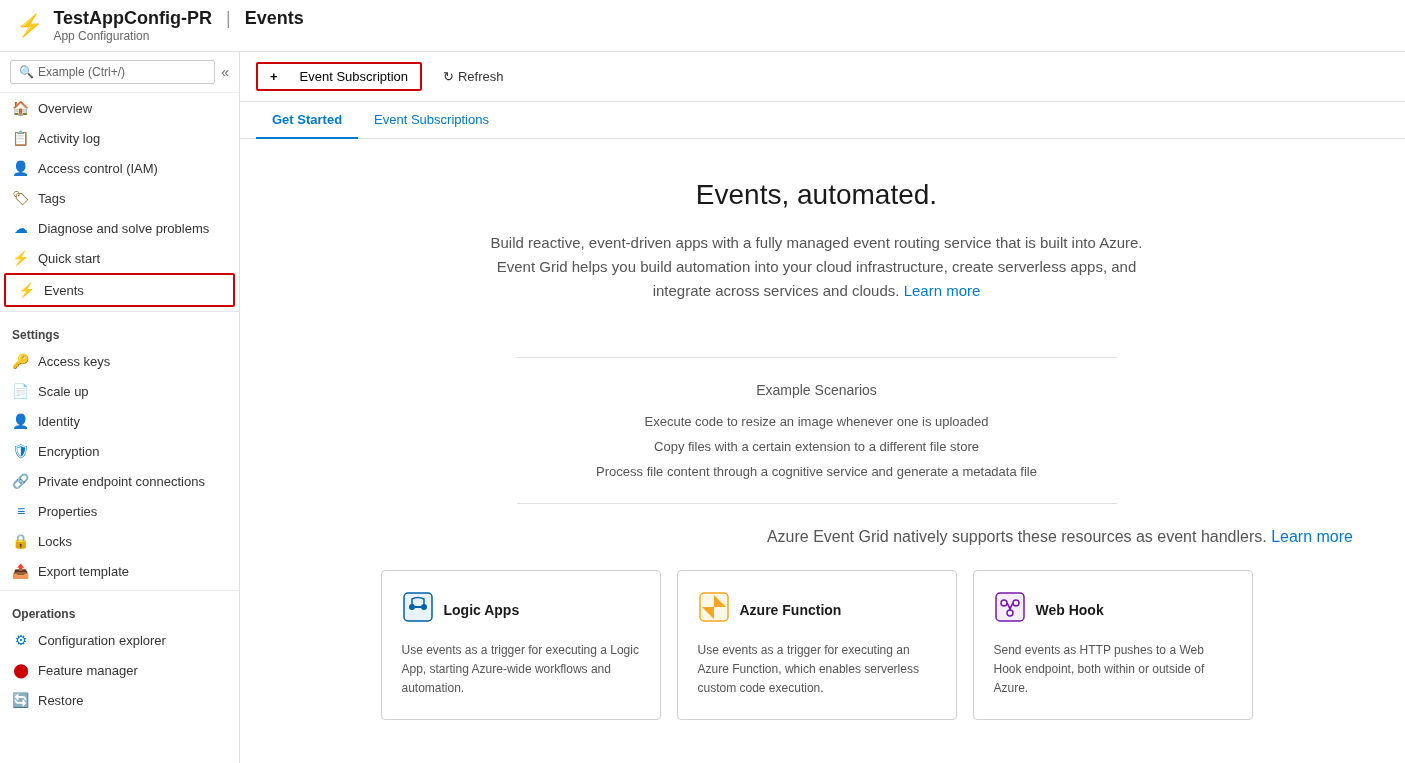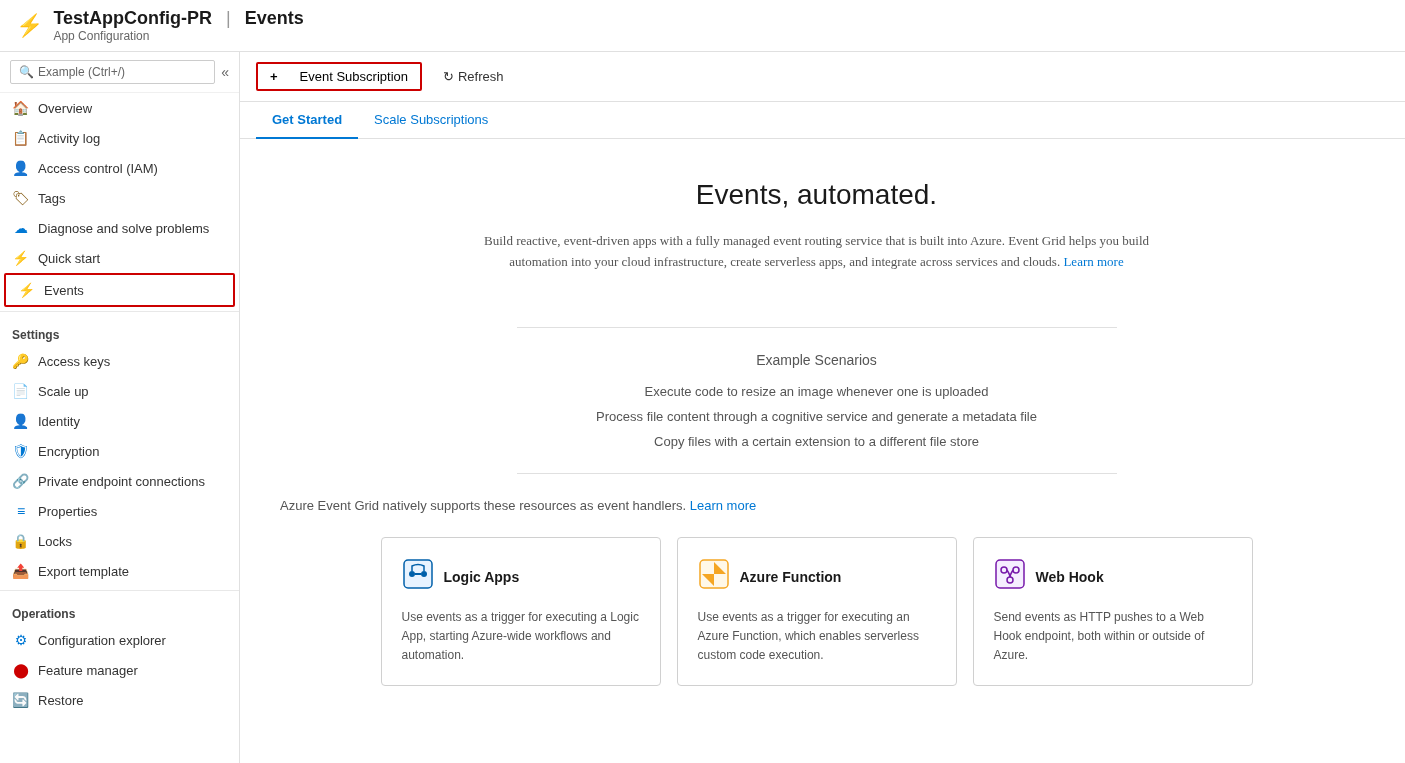--- a/index.html
+++ b/index.html
@@ -37,27 +37,27 @@
 
     
     .tabs { display: flex; border-bottom: 1px solid #e0e0e0; padding: 0 16px; flex-shrink: 0; }
     .tab { padding: 10px 16px; cursor: pointer; font-size: 13px; color: #666; border-bottom: 2px solid transparent; margin-bottom: -1px; }
     .tab.active { color: #0078d4; border-bottom: 2px solid #0078d4; font-weight: 600; }
 
     
     .get-started { flex: 1; overflow-y: auto; padding: 0 52px 40px 40px; }
     .hero-section { text-align: center; padding: 40px 100px 30px; }
     .hero-title { font-size: 28px; font-weight: 300; color: #1a1a1a; margin-bottom: 20px; }
-    .hero-desc { font-size: 13px; color: #555; line-height: 1.6; max-width: 680px; margin: 0 auto; font-family: Liberation Serif, serif; }
+    .hero-desc { font-size: 15px; color: #555; line-height: 1.6; max-width: 680px; margin: 0 auto; }
     .hero-desc a { color: #0078d4; text-decoration: none; }
     .divider-line { border: none; border-top: 1px solid #e0e0e0; margin: 24px auto; max-width: 600px; }
     .scenarios-section { text-align: center; margin-bottom: 16px; }
     .scenarios-title { font-size: 14px; color: #555; margin-bottom: 16px; }
     .scenario-item { font-size: 13px; color: #555; margin-bottom: 10px; }
-    .handlers-section { text-align: left; margin: 20px 0 24px; font-size: 13px; color: #555; }
+    .handlers-section { text-align: right; margin: 20px 0 24px; font-size: 16px; color: #555; }
     .handlers-section a { color: #0078d4; text-decoration: none; }
 
     
     .cards-row { display: flex; gap: 16px; justify-content: center; margin-top: 16px; }
     .card { border: 1px solid #d0d0d0; border-radius: 4px; padding: 20px; width: 280px; background: #fff; }
     .card-header { display: flex; align-items: center; gap: 10px; margin-bottom: 12px; }
     .card-icon { font-size: 24px; }
     .card-title { font-size: 14px; font-weight: 600; color: #1a1a1a; }
     .card-desc { font-size: 12px; color: #555; line-height: 1.6; }
 
@@ -193,40 +193,40 @@
         <span>↻</span>
         <span>Refresh</span>
       </button>
     </div>
 
     <div class="tabs">
       <div class="tab active">
         <span>Get Started</span>
       </div>
       <div class="tab" style="color:#0078d4;">
-        <span>Scale Subscriptions</span>
+        <span>Event Subscriptions</span>
       </div>
     </div>
 
     <div class="get-started">
       <div class="hero-section">
         <h1 class="hero-title">Events, automated.</h1>
         <p class="hero-desc">
           <span>Build reactive, event-driven apps with a fully managed event routing service that is built into Azure. Event Grid helps you build automation into your cloud infrastructure, create serverless apps, and integrate across services and clouds.</span>
           <a href="#">Learn more</a>
         </p>
       </div>
 
       <hr class="divider-line">
 
       <div class="scenarios-section">
         <div class="scenarios-title">Example Scenarios</div>
         <div class="scenario-item">Execute code to resize an image whenever one is uploaded</div>
+        <div class="scenario-item">Copy files with a certain extension to a different file store</div>
         <div class="scenario-item">Process file content through a cognitive service and generate a metadata file</div>
-        <div class="scenario-item">Copy files with a certain extension to a different file store</div>
       </div>
 
       <hr class="divider-line">
 
       <div class="handlers-section">
         <span>Azure Event Grid natively supports these resources as event handlers.</span>
         <a href="#">Learn more</a>
       </div>
 
       <div class="cards-row">

